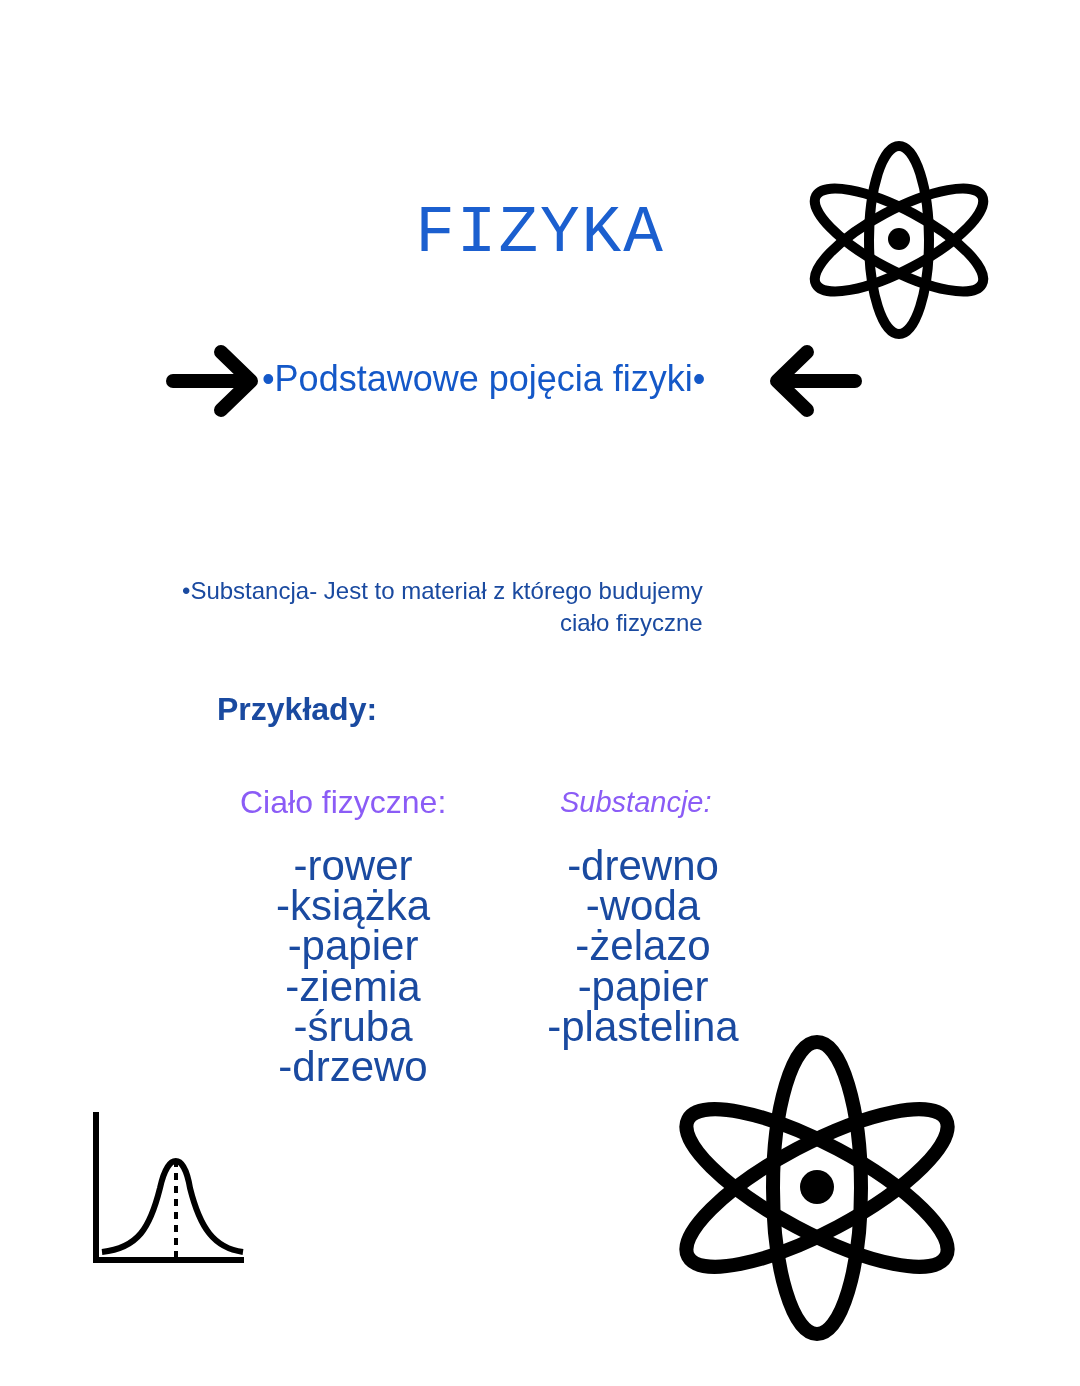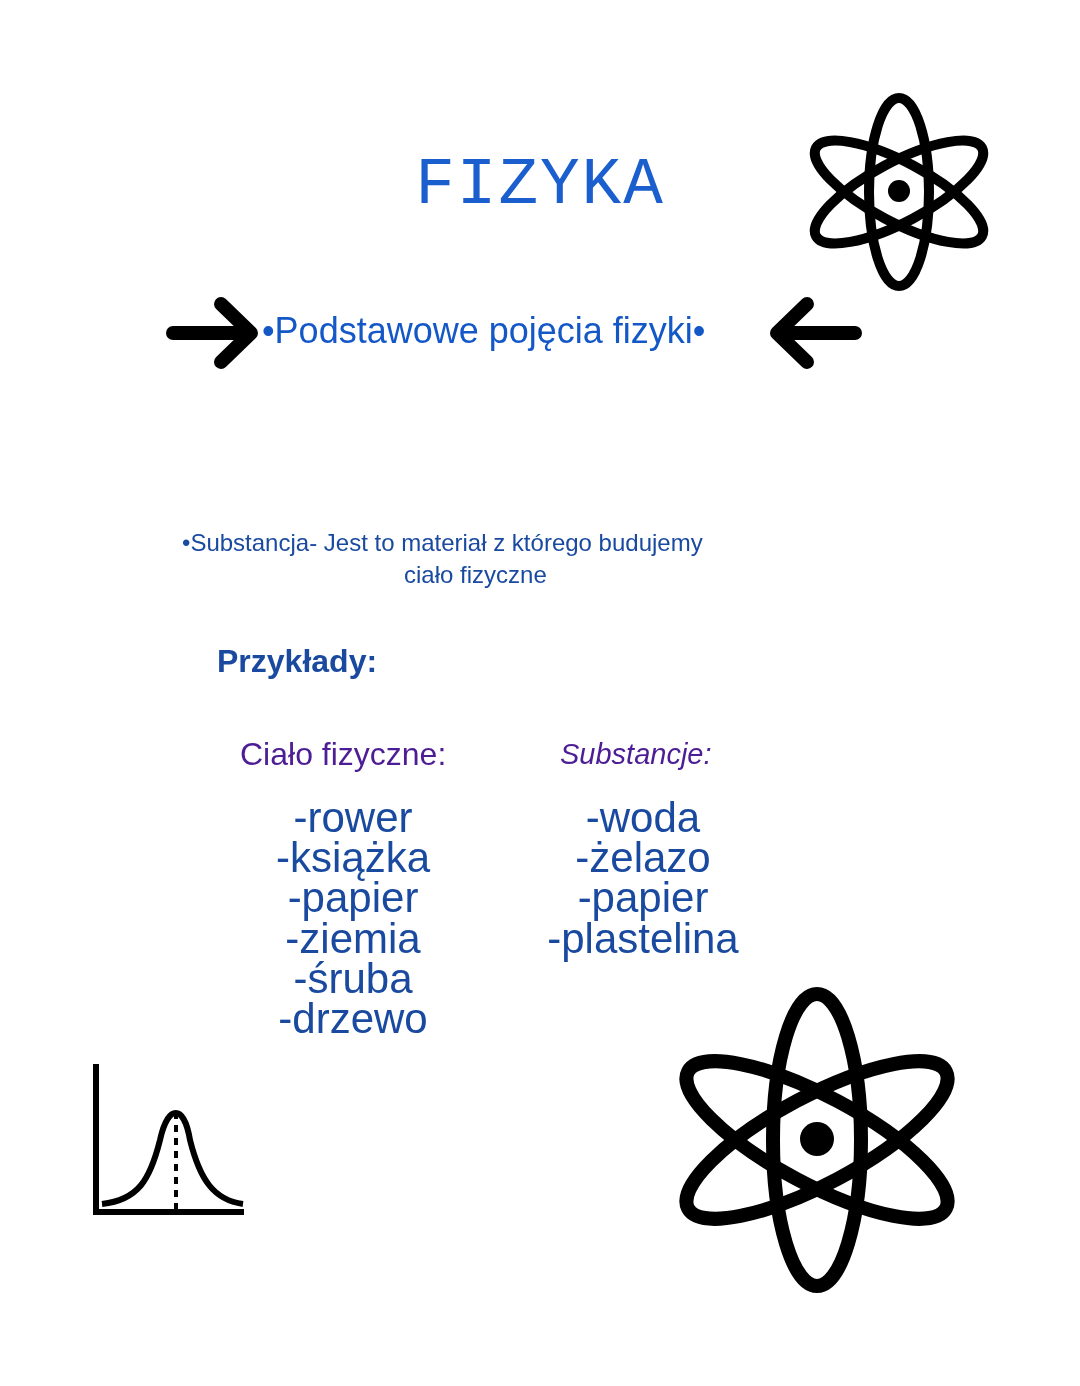--- a/index.html
+++ b/index.html
@@ -1,32 +1,32 @@
 <!DOCTYPE html>
 <html><head>
   <meta charset="utf-8">
   <style>
     * { margin: 0; padding: 0; box-sizing: border-box; }
     html, body { width: 1080px; height: 1386px; background: #ffffff; overflow: hidden; }
     body { position: relative; font-family: "Liberation Sans", "DejaVu Sans", sans-serif; }
-    .abs { position: absolute; }
+    .abs { position: absolute; margin-top: 48px; }
     .title {
       left: 0; width: 1080px; top: 148px; text-align: center;
       font-family: "Liberation Mono", "DejaVu Sans Mono", monospace;
       font-size: 66px; color: #1b5fcf; letter-spacing: 2px;
     }
     .subtitle {
       left: 262px; top: 310px; font-size: 36px; color: #1458c8; white-space: nowrap;
     }
     .def { font-size: 24px; color: #1a4aa0; line-height: 34px; white-space: nowrap; }
     .def1 { left: 182px; top: 438px; }
     .def2 { left: 182px; top: 526px; }
-    .def2 .cont { display: block; padding-left: 222px; line-height: 30px; }
+    .def2 .cont { display: block; padding-left: 222px; line-height: 30px; text-align: right; }
     .przyklady { left: 217px; top: 643px; font-size: 32px; color: #1a4aa0; font-weight: bold; }
-    .colhead { font-size: 32px; color: #4c1d95; white-space: nowrap; text-align: right; }
+    .colhead { font-size: 32px; color: #8b5cf6; white-space: nowrap; text-align: right; }
     .colhead.c1 { left: 240px; top: 736px; }
     .colhead.c2 { left: 560px; top: 738px; font-size: 29px; font-style: italic; }
     .list { font-size: 42px; color: #1a4aa0; line-height: 40.2px; text-align: center; }
     .list.l1 { left: 253px; width: 200px; top: 798px; }
     .list.l2 { left: 543px; width: 200px; top: 798px; }
     .list div { white-space: nowrap; }
     svg { display: block; }
   </style>
 </head>
 <body>
@@ -80,20 +80,21 @@
 <div class="abs list l1">
   <div>-rower</div>
   <div>-książka</div>
   <div>-papier</div>
   <div>-ziemia</div>
   <div>-śruba</div>
   <div>-drzewo</div>
 </div>
 
 <div class="abs list l2">
+  <div>-drewno</div>
   <div>-woda</div>
   <div>-żelazo</div>
   <div>-papier</div>
   <div>-plastelina</div>
 </div>
 
 <div class="abs" style="left:88px; top:1060px;">
   <svg width="162" height="160" viewBox="0 0 162 160">
     <g fill="none" stroke="#000" stroke-linecap="butt">
       <line x1="8" y1="4" x2="8" y2="155" stroke-width="6"></line>

